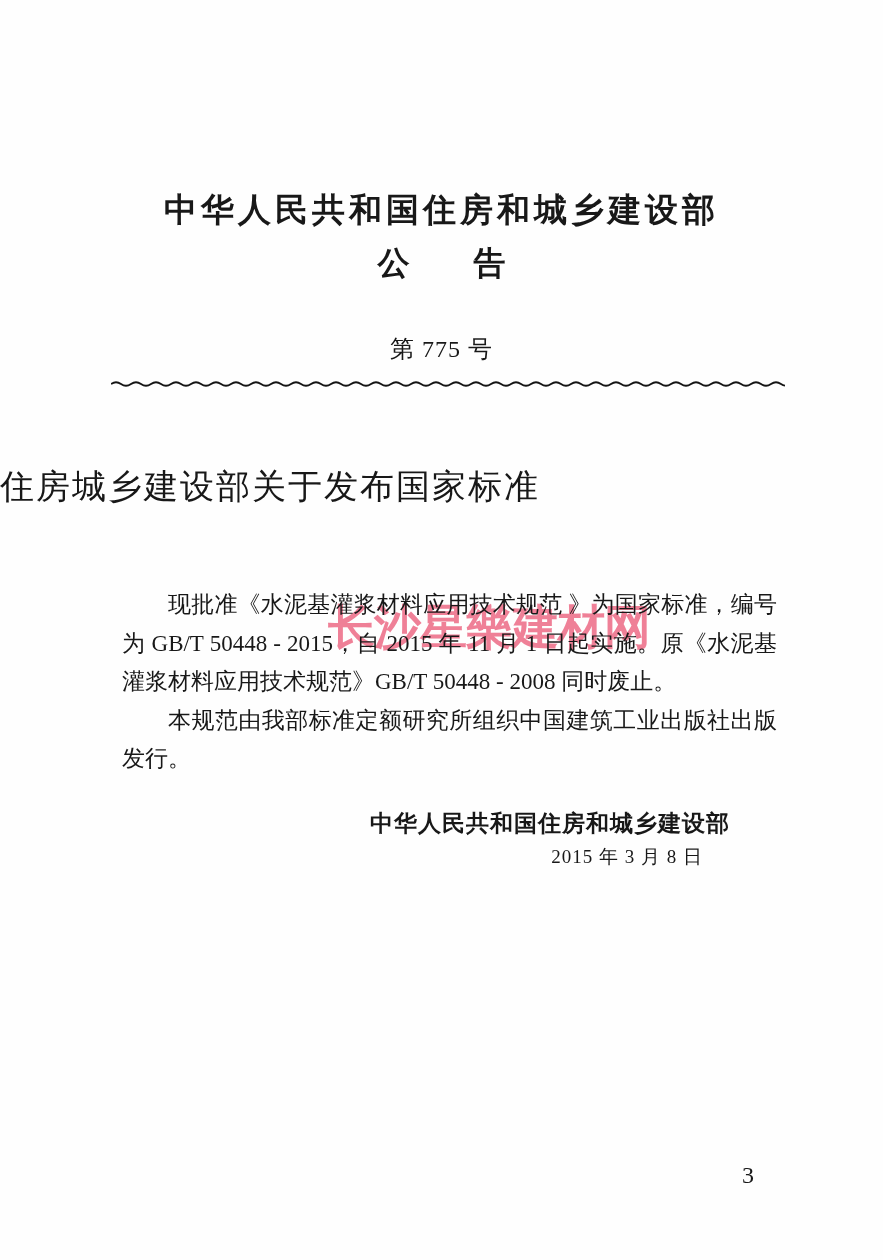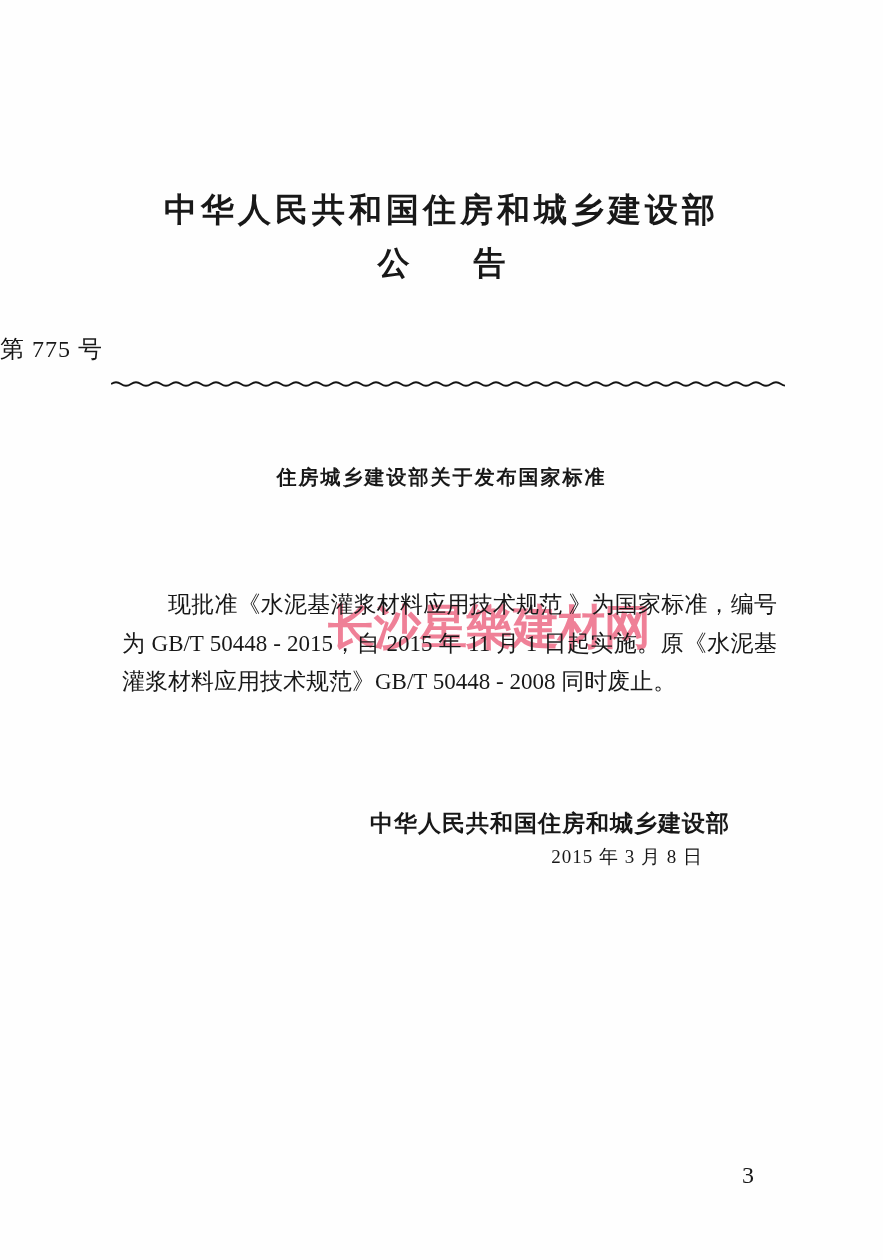--- a/index.html
+++ b/index.html
@@ -49,37 +49,37 @@
     font-family: "DejaVu Sans", "Liberation Sans", sans-serif;
     font-weight: 700;
     font-size: 32px;
     white-space: pre;
   }
   .doc-number {
     position: absolute;
     top: 333px;
     left: 0;
     width: 100%;
-    text-align: left;
+    text-align: center;
     font-size: 24px;
     letter-spacing: 1px;
   }
   .wavy-divider {
     position: absolute;
     top: 379px;
     left: 111px;
     display: block;
   }
   .doc-title-1, .doc-title-2 {
     position: absolute;
     left: 0;
     width: 100%;
-    text-align: center;
-    font-weight: 700;
-    font-size: 20px;
+    text-align: left;
+    font-weight: 400;
+    font-size: 34px;
     letter-spacing: 2px;
     white-space: nowrap;
   }
   .doc-title-1 { top: 464px; }
   .doc-title-2 { top: 506px; }
   .body-block {
     position: absolute;
     top: 586px;
     left: 122px;
     width: 655px;
@@ -130,20 +130,21 @@
 
     <svg class="wavy-divider" width="674" height="10" viewBox="0 0 674 10" aria-hidden="true">
       <path id="wavepath" fill="none" stroke="#141414" stroke-width="1.8" d="M0 5 q5 -3.5 10 0 t10 0 t10 0 t10 0 t10 0 t10 0 t10 0 t10 0 t10 0 t10 0 t10 0 t10 0 t10 0 t10 0 t10 0 t10 0 t10 0 t10 0 t10 0 t10 0 t10 0 t10 0 t10 0 t10 0 t10 0 t10 0 t10 0 t10 0 t10 0 t10 0 t10 0 t10 0 t10 0 t10 0 t10 0 t10 0 t10 0 t10 0 t10 0 t10 0 t10 0 t10 0 t10 0 t10 0 t10 0 t10 0 t10 0 t10 0 t10 0 t10 0 t10 0 t10 0 t10 0 t10 0 t10 0 t10 0 t10 0 t10 0 t10 0 t10 0 t10 0 t10 0 t10 0 t10 0 t10 0 t10 0 t10 0 t10 0"></path>
     </svg>
 
     <div class="doc-title-1">住房城乡建设部关于发布国家标准</div>
 
 
     <div class="body-block">
       <p>现批准《水泥基灌浆材料应用技术规范 》为国家标准，编号为 GB/T 50448 - 2015，自 2015 年 11 月 1 日起实施。原《水泥基灌浆材料应用技术规范》GB/T 50448 - 2008 同时废止。</p>
+      <p>本规范由我部标准定额研究所组织中国建筑工业出版社出版发行。</p>
     </div>
 
     <div class="signature-issuer">中华人民共和国住房和城乡建设部</div>
 
     <div class="signature-date">2015 年 3 月 8 日</div>
 
     <div class="page-number">3</div>
 
   </div>
 </div>

